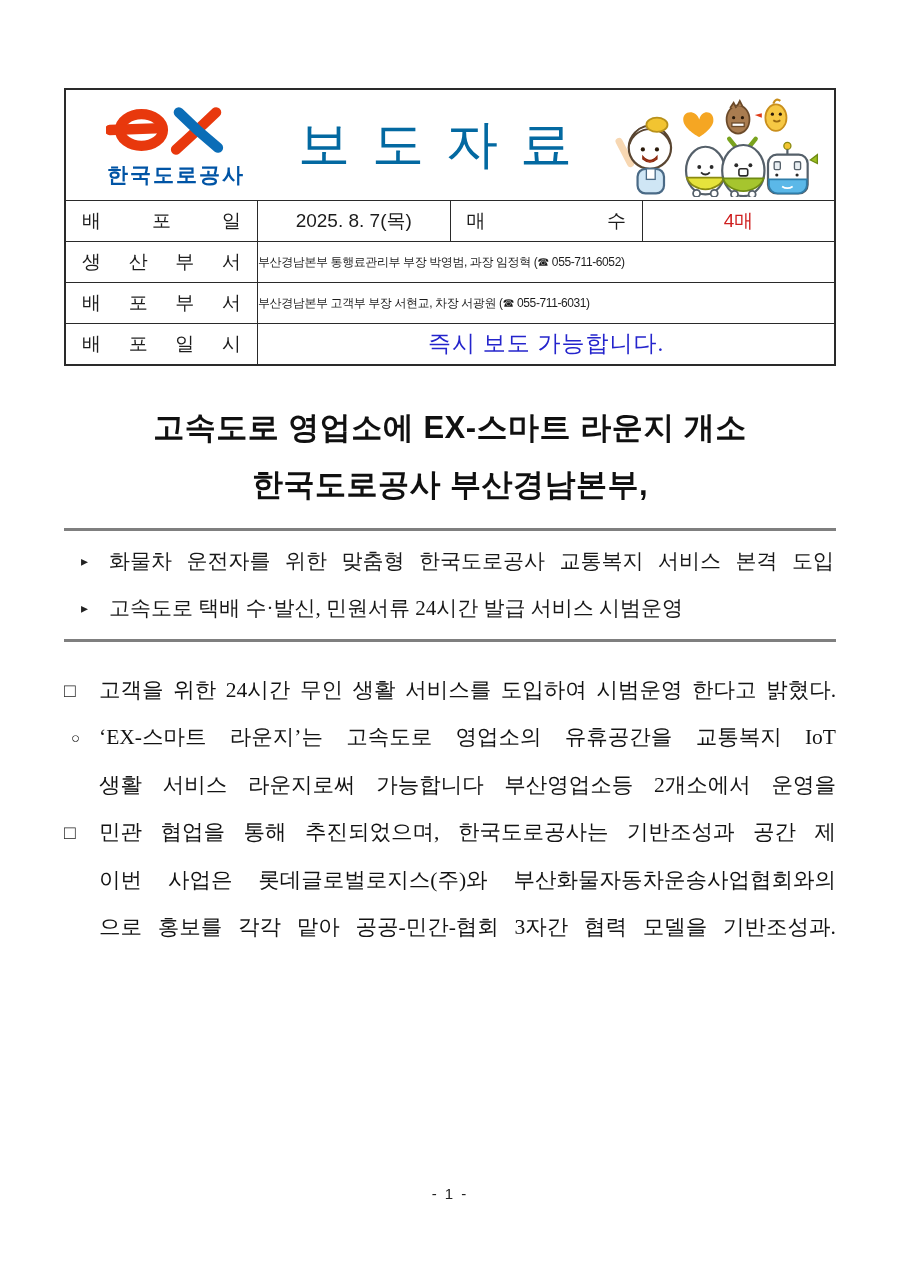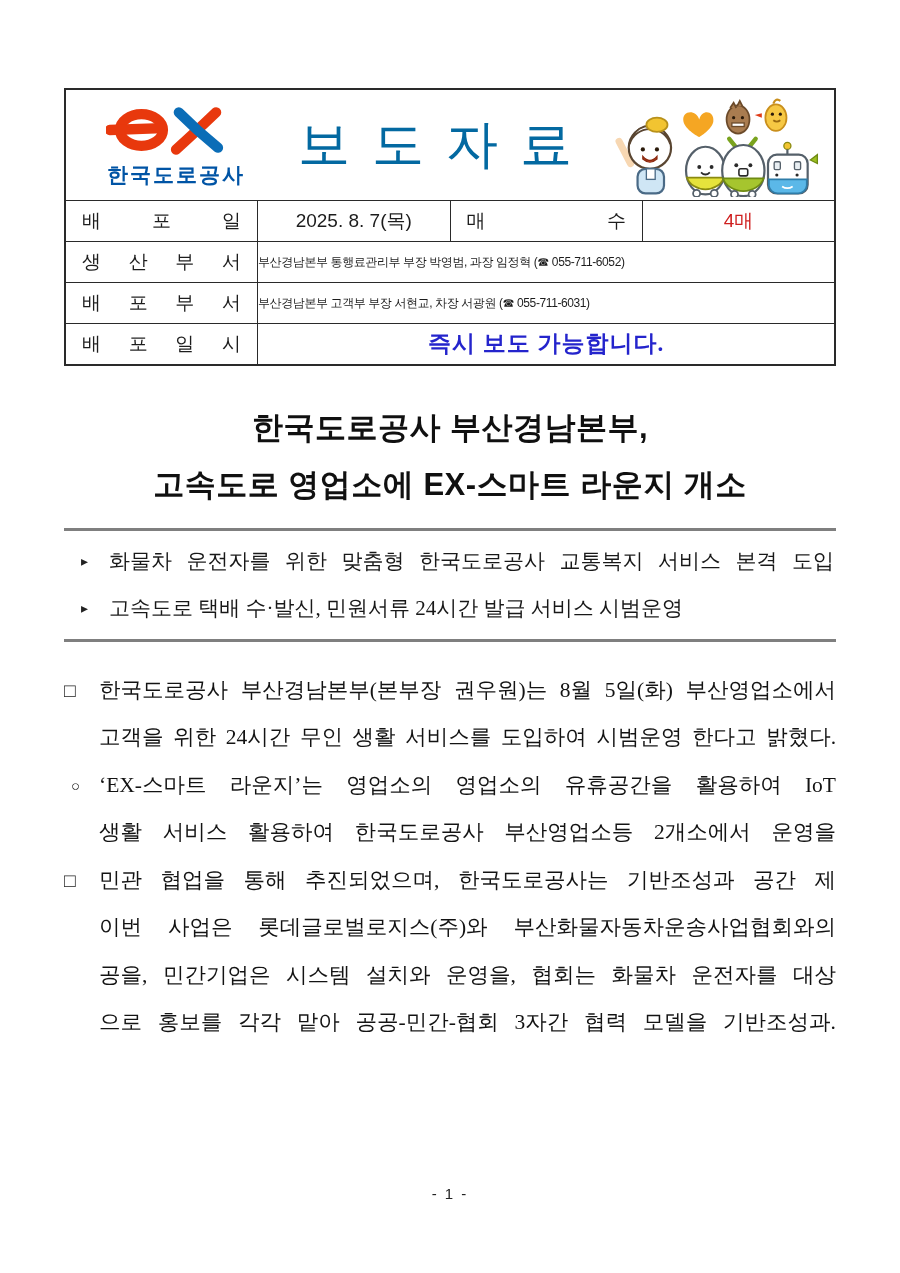--- a/index.html
+++ b/index.html
@@ -19,21 +19,21 @@
             padding-left:22px;white-space:nowrap;}
   .mascots{width:212px;height:104px;}
 
   tr.r{height:41px;}
   .label-wrap{display:flex;justify-content:space-between;align-items:center;
               padding:0 16px;font-size:19px;color:#1d1d1d;}
   .cell-center{text-align:center;font-size:19px;}
   .cell-left{padding:0 8px;font-size:12px;letter-spacing:-0.4px;white-space:nowrap;overflow:hidden;}
   .red{color:var(--red_text);}
   .blue-serif{font-family:"Liberation Serif",serif;font-size:23px;color:var(--blue_text);
-              text-align:center;letter-spacing:1px;font-weight:bold;}
+              text-align:center;letter-spacing:1px;}
 
   
   .title{margin-top:33px;text-align:center;font-weight:800;font-size:31px;
          line-height:57px;color:#101010;letter-spacing:0.5px;}
 
   
   .summary{margin-top:15px;border-top:3px solid var(--rule_gray);border-bottom:3px solid var(--rule_gray);
            padding:7px 0 7px 0;}
   .summary-item{position:relative;padding:0 2px 0 45px;font-family:"Liberation Serif",serif;
                 font-size:21px;line-height:47px;color:#181818;}
@@ -190,51 +190,49 @@
                 <span>일</span>
                 <span>시</span>
               </div>
         </td>
         <td colspan="3" class="blue-serif">즉시 보도 가능합니다.</td>
       </tr>
     </tbody>
       </table>
 
     <div class="title">
+      <div>고속도로 영업소에 EX-스마트 라운지 개소</div>
       <div>한국도로공사 부산경남본부,</div>
-      <div>고속도로 영업소에 EX-스마트 라운지 개소</div>
     </div>
 
     <div class="summary">
       <div class="summary-item">
         <span class="tri">▸</span>
         <div class="stretch">화물차 운전자를 위한 맞춤형 한국도로공사 교통복지 서비스 본격 도입</div>
       </div>
       <div class="summary-item">
         <span class="tri">▸</span>
         <div>고속도로 택배 수·발신, 민원서류 24시간 발급 서비스 시범운영</div>
       </div>
     </div>
 
     <div class="body">
       <div class="para">
         <span class="marker">□</span>
-        <div class="line">한국도로공사 부산경남본부(본부장 권우원)는 8월 5일(화) 부산영업소에서</div>
         <div class="line">고객을 위한 24시간 무인 생활 서비스를 도입하여 시범운영 한다고 밝혔다.</div>
       </div>
       <div class="para sub">
         <span class="marker">○</span>
-        <div class="line">‘EX-스마트 라운지’는 영업소의 영업소의 유휴공간을 활용하여 IoT</div>
-        <div class="line">생활 서비스 활용하여 한국도로공사 부산영업소등 2개소에서 운영을</div>
+        <div class="line">‘EX-스마트 라운지’는 고속도로 영업소의 유휴공간을 교통복지 IoT</div>
+        <div class="line">생활 서비스 라운지로써 가능합니다 부산영업소등 2개소에서 운영을</div>
       </div>
       <div class="para">
         <span class="marker">□</span>
         <div class="line">민관 협업을 통해 추진되었으며, 한국도로공사는 기반조성과 공간 제</div>
         <div class="line">이번 사업은 롯데글로벌로지스(주)와 부산화물자동차운송사업협회와의</div>
-        <div class="line">공을, 민간기업은 시스템 설치와 운영을, 협회는 화물차 운전자를 대상</div>
         <div class="line">으로 홍보를 각각 맡아 공공-민간-협회 3자간 협력 모델을 기반조성과.</div>
       </div>
     </div>
 
   </div>
 
   <div class="footer">- 1 -</div>
 </div>
 
 </body></html>

